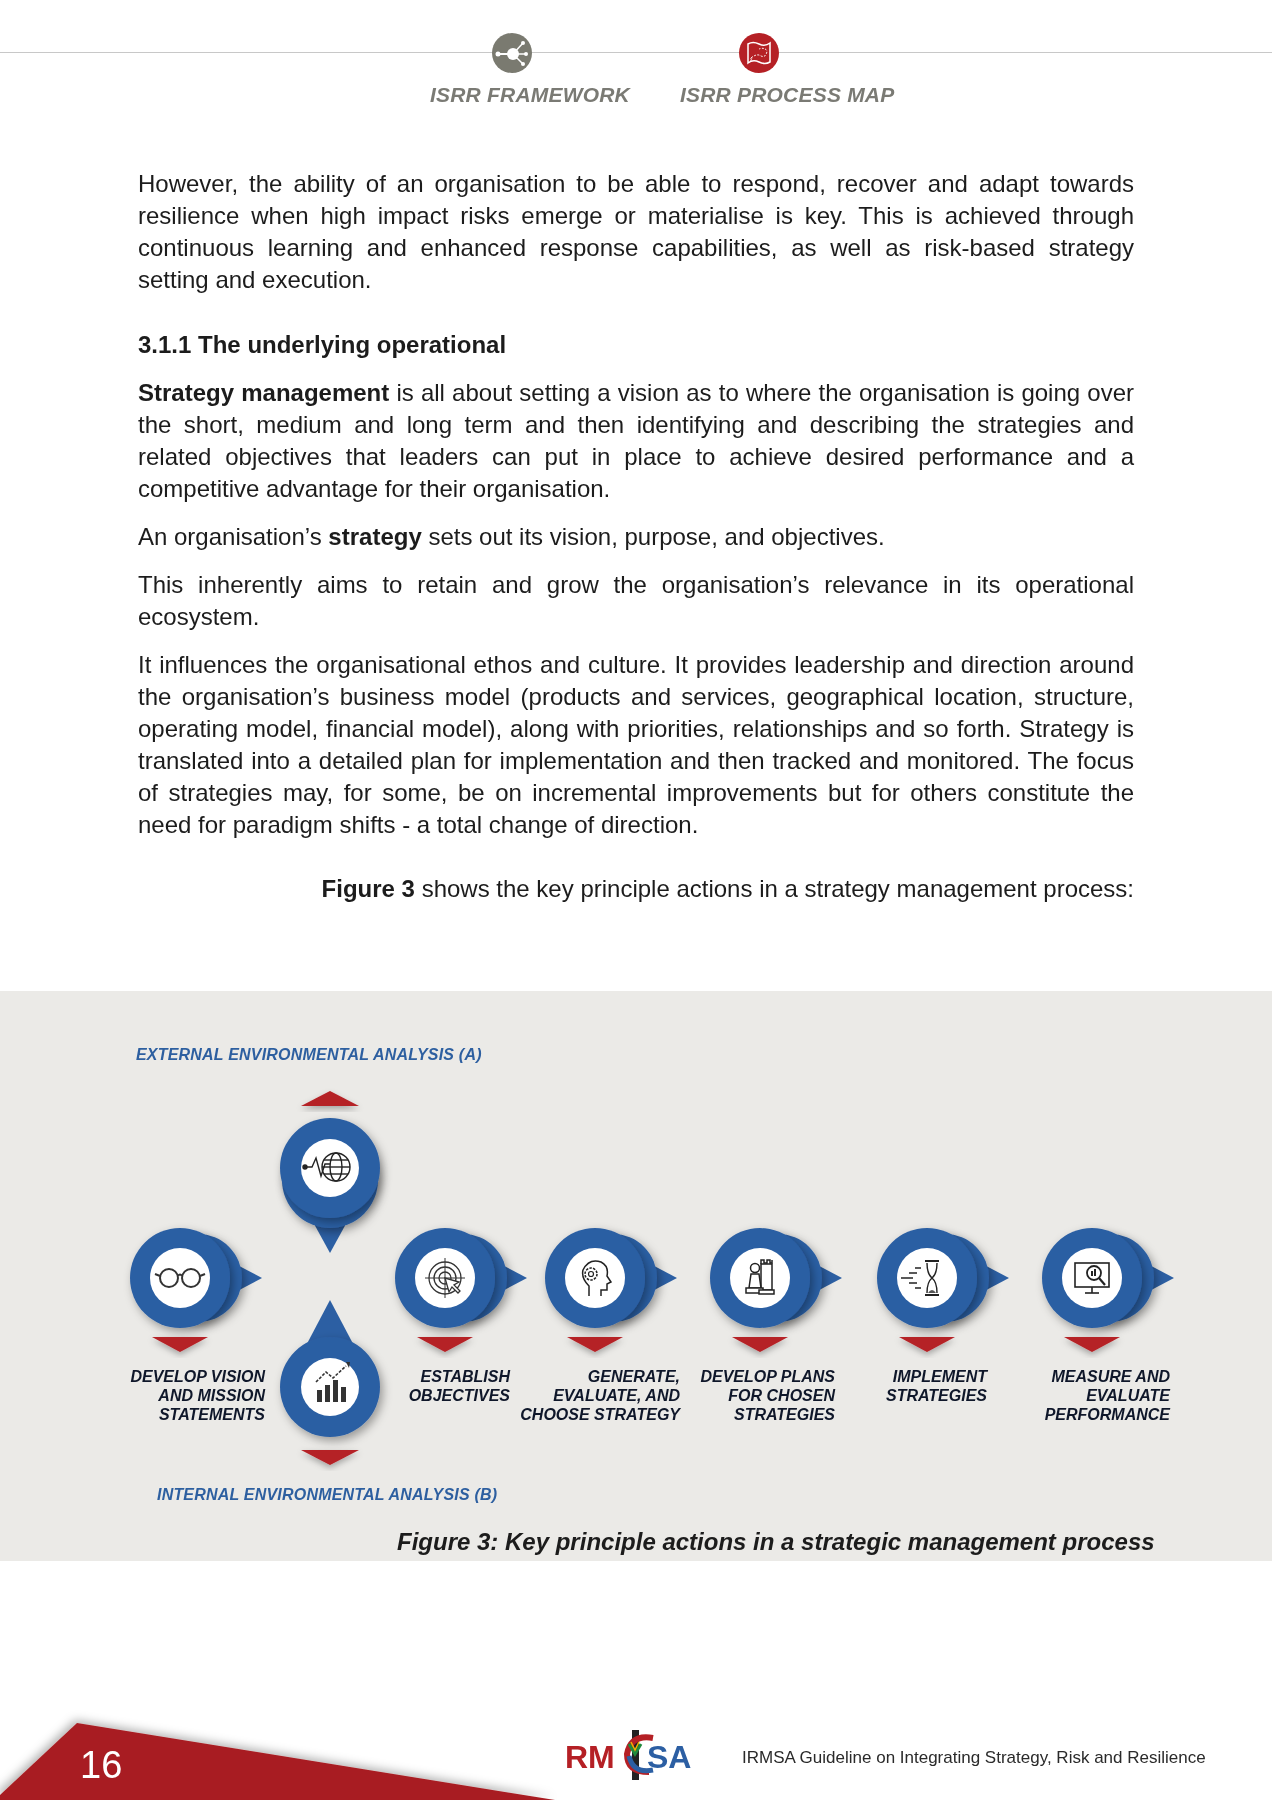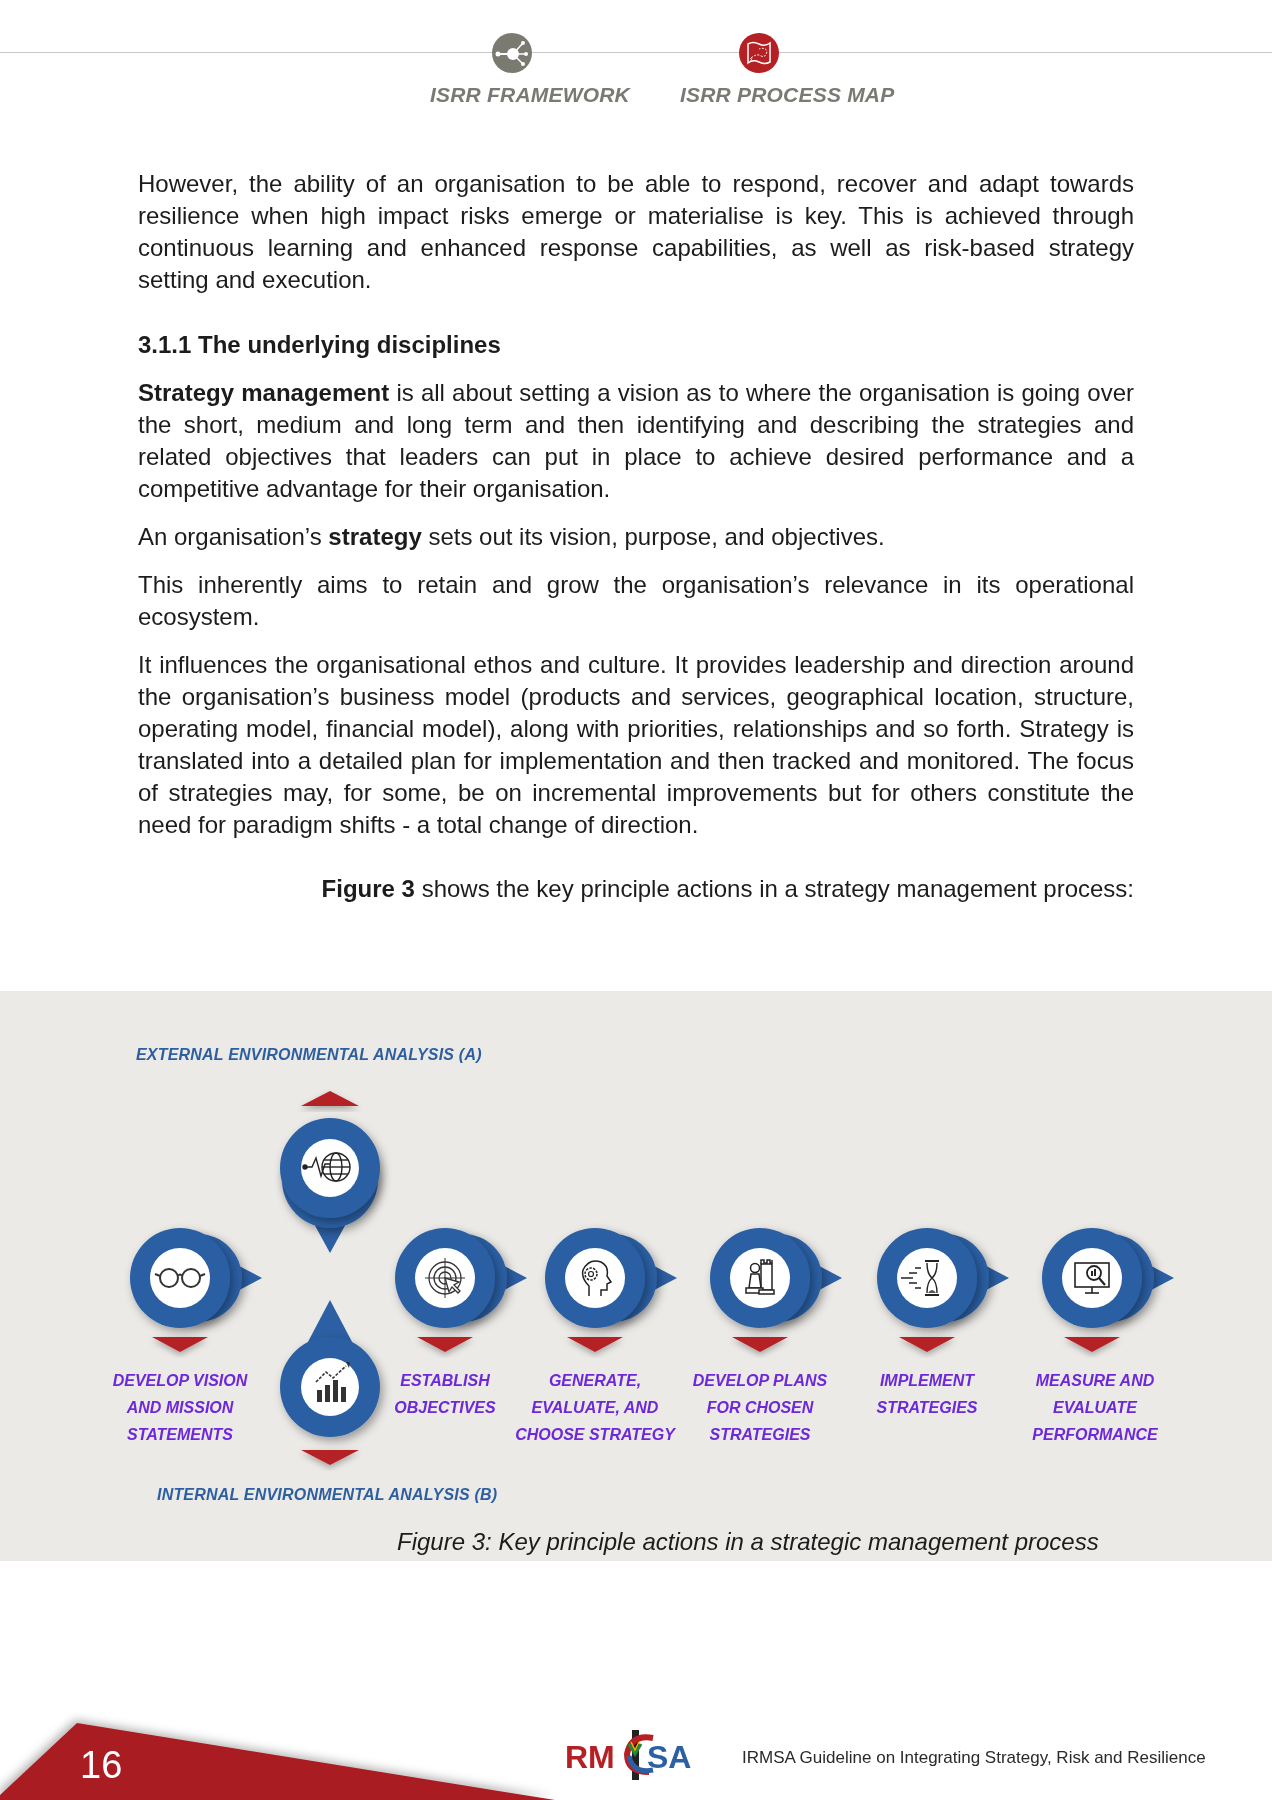--- a/index.html
+++ b/index.html
@@ -8,22 +8,22 @@
   .hdr-icon{position:absolute;width:40px;height:40px;border-radius:50%;top:33px;}
   .hdr-icon svg{width:40px;height:40px;display:block;}
   .hdr-label{position:absolute;top:83px;font-size:21px;font-weight:bold;font-style:italic;color:#7a7a74;letter-spacing:0.2px;white-space:nowrap;}
   .body-text{position:absolute;left:122px;width:1028px;font-size:24px;line-height:32px;text-align:justify;color:#1c1c1c;font-family:"Liberation Sans",sans-serif;}
   .body-text p{margin:16px;}
   .body-text b{font-weight:bold;}
   .heading{font-weight:bold;}
   .band{position:absolute;left:0;top:991px;width:1272px;height:570px;background:#ebeae7;}
   .fig-svg{position:absolute;left:0;top:991px;}
   .analysis-label{position:absolute;font-size:16px;font-weight:bold;font-style:italic;color:#2d5fa0;white-space:nowrap;letter-spacing:0.2px;}
-  .step-label{position:absolute;width:170px;text-align:center;font-size:16px;line-height:27px;font-weight:bold;font-style:italic;color:#6d28d9;}
-  .caption{position:absolute;left:397px;top:1528px;font-size:24px;font-weight:normal;font-style:italic;color:#1c1c1c;white-space:nowrap;}
+  .step-label{position:absolute;width:170px;text-align:right;font-size:16px;line-height:19px;font-weight:bold;font-style:italic;color:#0f172a;}
+  .caption{position:absolute;left:397px;top:1528px;font-size:24px;font-weight:bold;font-style:italic;color:#1c1c1c;white-space:nowrap;}
   .page-num{position:absolute;left:80px;top:1744px;font-size:38px;color:#ffffff;font-family:"Liberation Sans",sans-serif;}
   .footer-title{position:absolute;left:742px;top:1748px;font-size:17px;color:#2a2a2a;white-space:nowrap;}
   .logo{position:absolute;left:565px;top:1726px;width:140px;height:56px;}
 </style>
 </head>
 <body>
 
 <div class="hdr-line"></div>
 
 <div class="hdr-icon" style="left:492px;">
@@ -50,21 +50,21 @@
     <text x="11" y="28" font-size="5" fill="#fff" font-family="Liberation Sans, sans-serif">x</text>
   </svg>
 </div>
 <div class="hdr-label" style="left:680px;">ISRR PROCESS MAP</div>
 
 <div class="body-text" style="top:152px;">
   <p>However, the ability of an organisation to be able to respond, recover and adapt towards resilience when high impact risks emerge or materialise is key. This is achieved through continuous learning and enhanced response capabilities, as well as risk-based strategy setting and execution.</p>
 </div>
 
 <div class="body-text" style="top:313px;">
-  <p class="heading">3.1.1  The underlying disciplines</p>
+  <p class="heading">3.1.1  The underlying operational</p>
   <p><b>Strategy management</b><span> is all about setting a vision as to where the organisation is going over the short, medium and long term and then identifying and describing the strategies and related objectives that leaders can put in place to achieve desired performance and a competitive advantage for their organisation.</span></p>
 </div>
 
 <div class="body-text" style="top:505px;">
   <p style="text-align:left;"><span>An organisation’s </span><b>strategy</b><span> sets out its vision, purpose, and objectives.</span></p>
   <p>This inherently aims to retain and grow the organisation’s relevance in its operational ecosystem.</p>
 </div>
 
 <div class="body-text" style="top:633px;">
   <p>It influences the organisational ethos and culture.  It provides leadership and direction around the organisation’s business model (products and services, geographical location, structure, operating model, financial model), along with priorities, relationships and so forth.  Strategy is translated into a detailed plan for implementation and then tracked and monitored.  The focus of strategies may, for some, be on incremental improvements but for others constitute the need for paradigm shifts - a total change of direction.</p>

